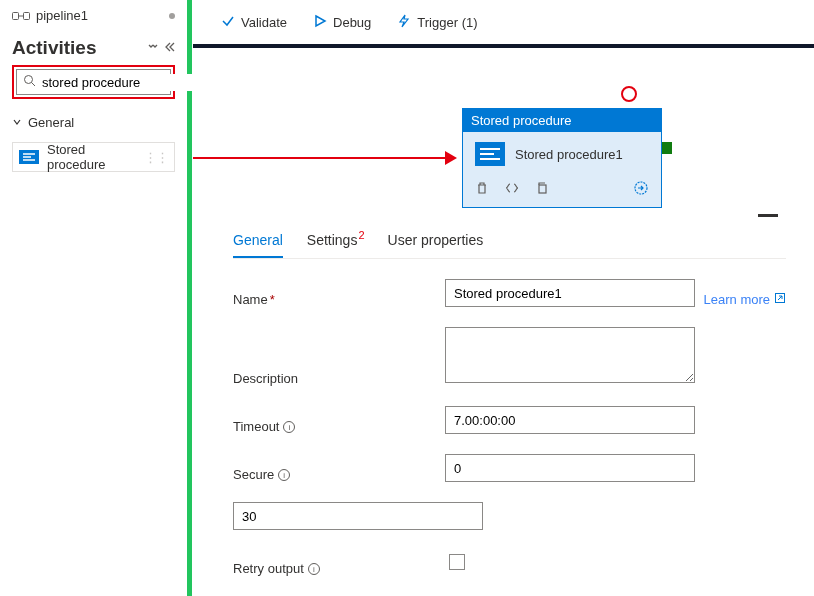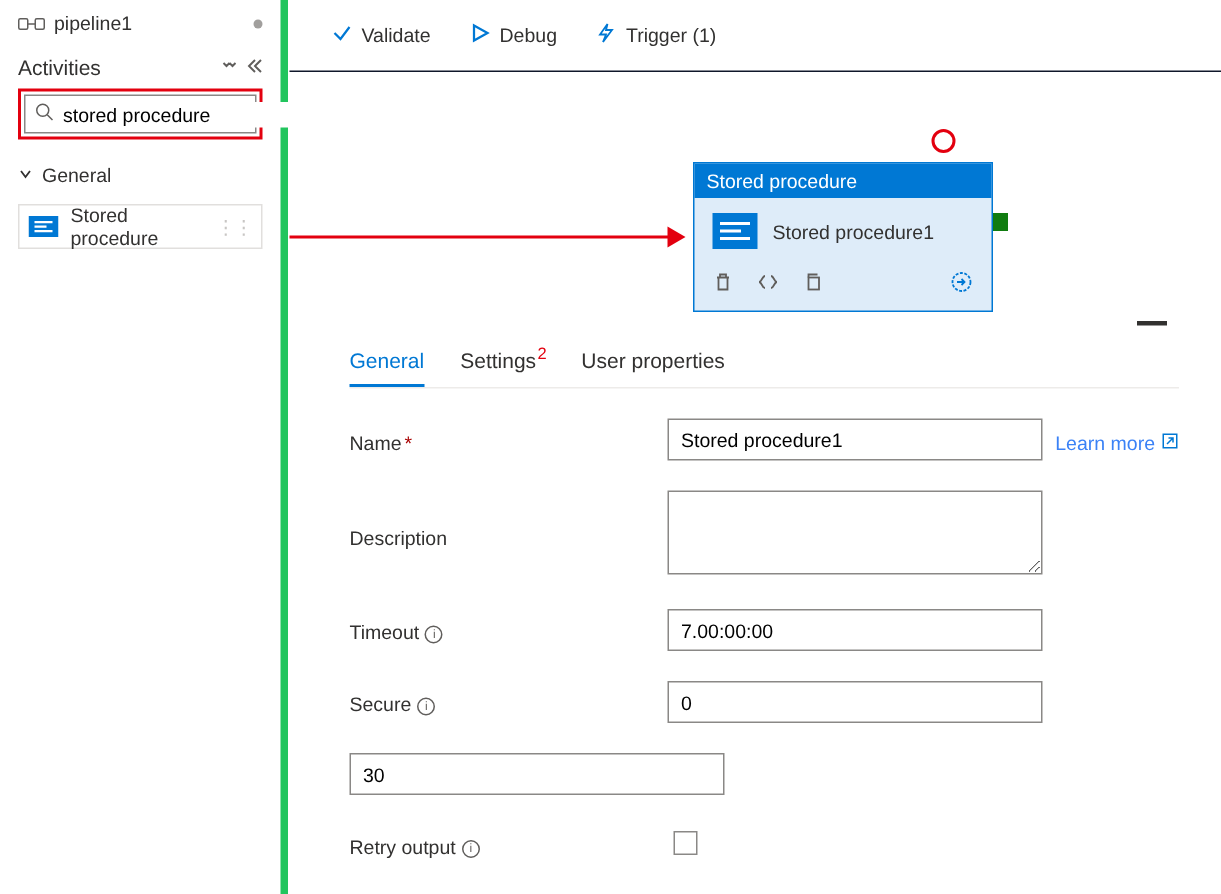--- a/index.html
+++ b/index.html
@@ -20,21 +20,21 @@
     width: 192px;
     height: 100%;
     border-right: 5px solid #22c55e;
     padding: 8px 12px;
   }
   .tab-row { display: flex; align-items: center; gap: 6px; margin-bottom: 14px; }
   .tab-icon svg { display: block; }
   .tab-title { font-size: 13px; }
   .tab-dot { width: 6px; height: 6px; border-radius: 50%; background: #a19f9d; margin-left: auto; }
   .activities-header { display: flex; align-items: center; justify-content: space-between; margin: 8px 0 6px; }
-  .activities-header h3 { margin: 0; font-size: 14px; font-weight: 400; }
+  .activities-header h3 { margin: 0; font-size: 19px; font-weight: 700; }
   .chevrons { display: flex; gap: 4px; color: #605e5c; }
   .search-wrap { border: 2px solid #e3000f; padding: 2px; margin-bottom: 14px; }
   .search-box { display: flex; align-items: center; border: 1px solid #8a8886; height: 26px; padding: 0 6px; gap: 4px; }
   .search-box input { border: none; outline: none; flex: 1; font-size: 13px; font-family: inherit; }
   .group-row { display: flex; align-items: center; gap: 6px; margin-bottom: 10px; padding: 2px 0; cursor: pointer; }
   .activity-item {
     display: flex; align-items: center; gap: 8px;
     border: 1px solid #e1dfdd; padding: 4px 6px; height: 30px;
   }
   .activity-icon {
@@ -43,21 +43,21 @@
   .grip { margin-left: auto; color: #c8c6c4; letter-spacing: -1px; }
 
   .right-area {
     position: absolute;
     left: 193px; top: 0; right: 0; bottom: 0;
   }
   .toolbar {
     height: 48px;
     display: flex; align-items: center; gap: 26px;
     padding: 0 28px;
-    border-bottom: 1px solid #0f172a;
+    border-bottom: 4px solid #0f172a;
   }
   .toolbar-item { display: flex; align-items: center; gap: 6px; cursor: pointer; }
   .toolbar-item span.lbl { font-size: 13px; }
 
   .canvas {
     position: relative;
     height: 168px;
   }
   .red-circle {
     position: absolute;
@@ -125,21 +125,21 @@
   .props {
     padding: 8px 28px 0 40px;
   }
   .tabs { display: flex; gap: 24px; border-bottom: 1px solid #edebe9; margin-bottom: 20px; }
   .tab {
     padding: 8px 0 8px; font-size: 14px; cursor: pointer; position: relative;
   }
   .tab.active { color: #0078d4; border-bottom: 2px solid #0078d4; font-weight: 400; }
   .badge-sup { color: #e3000f; font-size: 11px; position: relative; top: -6px; left: 1px; }
   .form-row {
-    display: flex; align-items: center; margin-bottom: 20px;
+    display: flex; align-items: flex-end; margin-bottom: 20px;
   }
   .form-label { width: 212px; padding-top: 4px; font-size: 13px; }
   .req { color: #a80000; margin-left: 2px; }
   .info-icon {
     display: inline-flex;
     width: 12px; height: 12px;
     border: 1px solid #605e5c;
     border-radius: 50%;
     align-items: center; justify-content: center;
     font-size: 8px; color: #605e5c;

